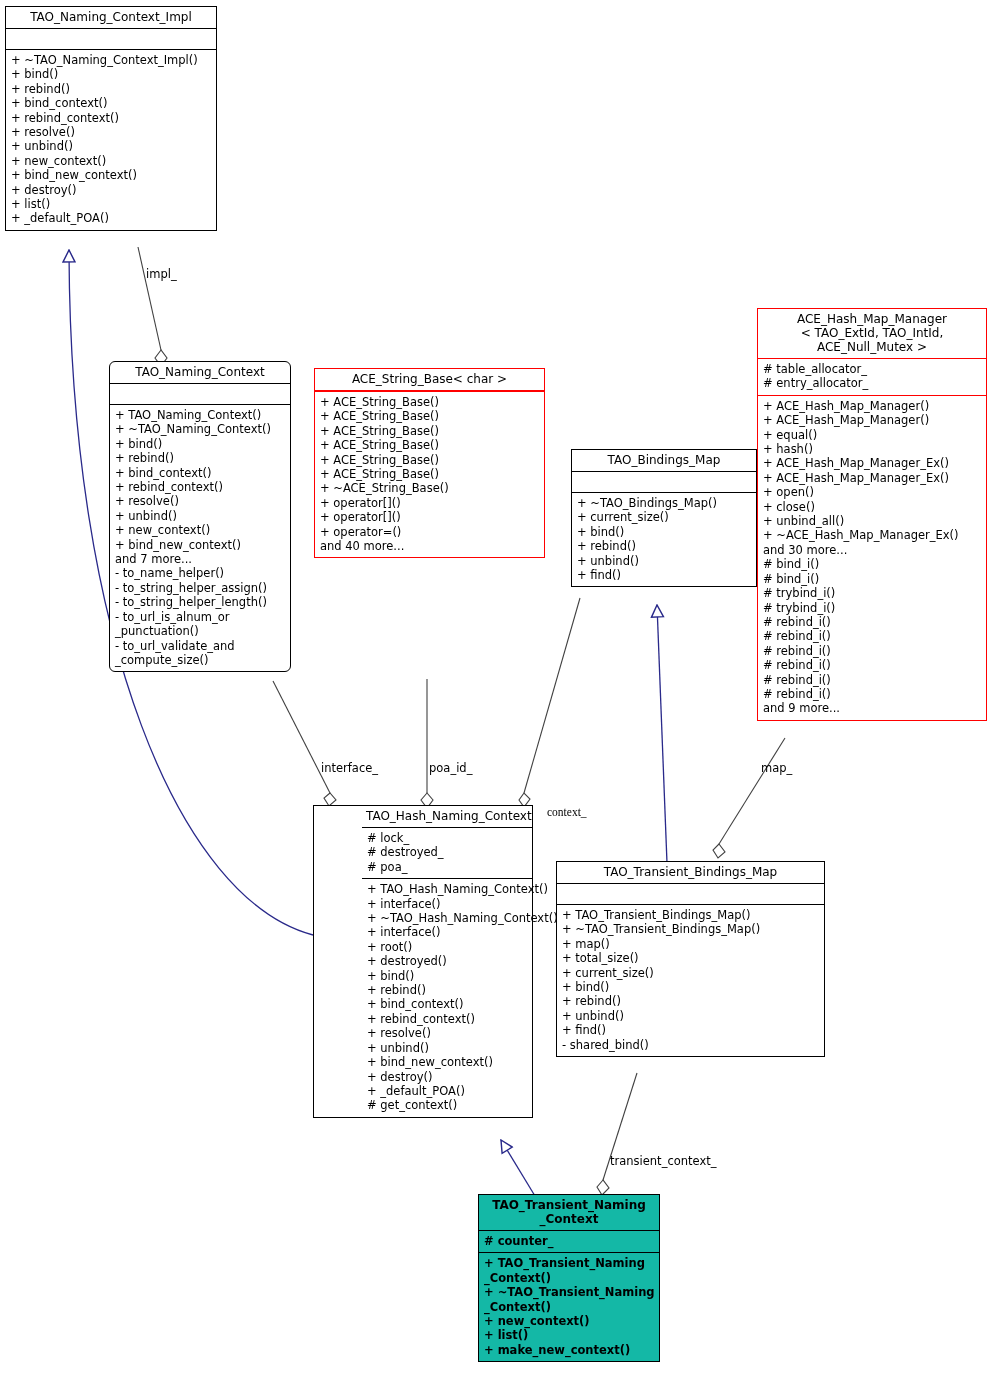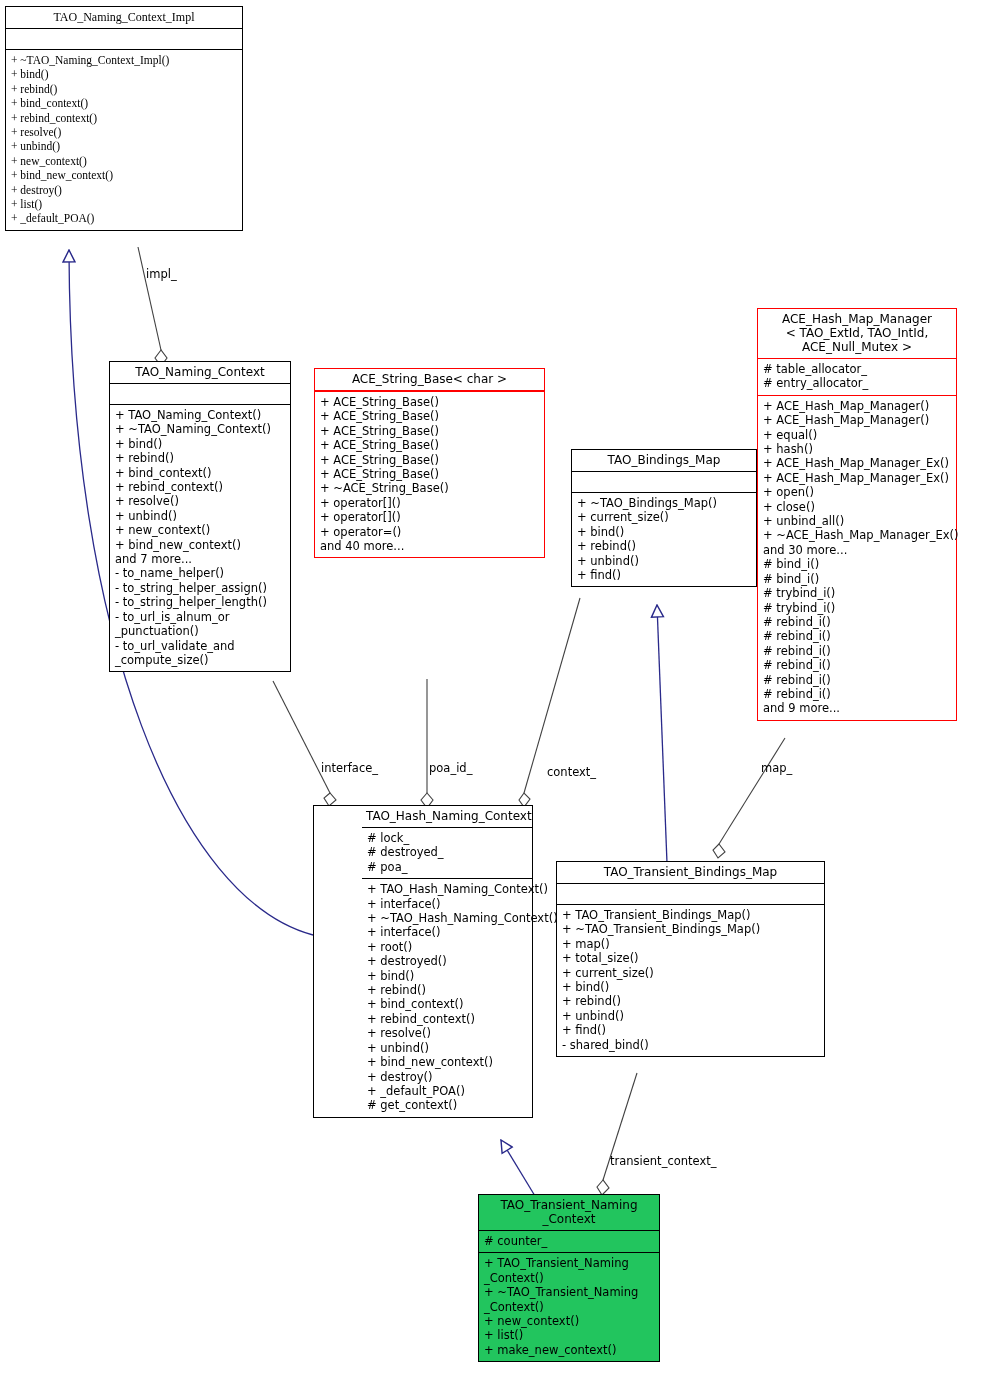--- a/index.html
+++ b/index.html
@@ -5,21 +5,21 @@
   html,body{margin:0;padding:0;background:#ffffff;}
   body{width:992px;height:1381px;position:relative;
        font-family:"DejaVu Sans","Liberation Sans",sans-serif;
        -webkit-font-smoothing:antialiased;}
   #canvas{position:absolute;left:0;top:0;width:992px;height:1381px;overflow:hidden;}
   svg#edges{position:absolute;left:0;top:0;width:992px;height:1381px;pointer-events:none;}
 
   .node{position:absolute;box-sizing:border-box;background:#ffffff;
         border:1px solid #000000;}
   .node.red{border-color:#ff0000;}
-  .node.filled{background:#22c55e;}
+  .node.filled{background:#14b8a6;font-weight:bold;}
 
   .n-title{padding:3px 4px 4px 4px;text-align:center;font-size:12px;color:#000;
            line-height:14px;white-space:pre-line;}
   .n-sep{height:0;border-top:1px solid #000;}
   .node.red .n-sep{border-top-color:#ff0000;}
   .n-attrs,.n-ops{padding:3px 5px 4px 5px;font-size:11.5px;line-height:14.4px;color:#000;}
   .n-attrs.empty{height:14px;padding:3px 5px;}
   .row{white-space:pre;}
 
   .edge-label{position:absolute;font-size:11.5px;color:#000;line-height:13px;
@@ -55,42 +55,42 @@
     <path d="M 580 598 L 524 793" fill="none" stroke="#404040" stroke-width="1.1"></path>
     <path d="M 524 793 L 519 800 L 524 807 L 530 799 z" fill="#ffffff" stroke="#404040" stroke-width="1.1"></path>
 
     <path d="M 785 738 L 719 844" fill="none" stroke="#404040" stroke-width="1.1"></path>
     <path d="M 719 844 L 713 850 L 718 858 L 725 852 z" fill="#ffffff" stroke="#404040" stroke-width="1.1"></path>
 
     <path d="M 637 1073 L 603 1180" fill="none" stroke="#404040" stroke-width="1.1"></path>
     <path d="M 603 1180 L 597 1187 L 602 1195 L 609 1188 z" fill="#ffffff" stroke="#404040" stroke-width="1.1"></path>
   </svg>
 
-  <div class="node" style="left:5px;top:6px;width:238px;font-family:Liberation Serif, serif;">
+  <div class="node" style="left:5px;top:6px;width:212px;">
     <div class="n-title">TAO_Naming_Context_Impl</div>
     <div class="n-sep"></div>
     <div class="n-attrs empty"></div>
     <div class="n-sep"></div>
     <div class="n-ops">
         <div class="row">+ ~TAO_Naming_Context_Impl()</div>
         <div class="row">+ bind()</div>
         <div class="row">+ rebind()</div>
         <div class="row">+ bind_context()</div>
         <div class="row">+ rebind_context()</div>
         <div class="row">+ resolve()</div>
         <div class="row">+ unbind()</div>
         <div class="row">+ new_context()</div>
         <div class="row">+ bind_new_context()</div>
         <div class="row">+ destroy()</div>
         <div class="row">+ list()</div>
         <div class="row">+ _default_POA()</div>
       </div>
   </div>
 
-  <div class="node" style="left:109px;top:361px;width:182px;">
+  <div class="node" style="left:109px;top:361px;width:182px;border-radius:6px;">
     <div class="n-title">TAO_Naming_Context</div>
     <div class="n-sep"></div>
     <div class="n-attrs empty"></div>
     <div class="n-sep"></div>
     <div class="n-ops">
         <div class="row">+ TAO_Naming_Context()</div>
         <div class="row">+ ~TAO_Naming_Context()</div>
         <div class="row">+ bind()</div>
         <div class="row">+ rebind()</div>
         <div class="row">+ bind_context()</div>
@@ -137,21 +137,21 @@
     <div class="n-ops">
         <div class="row">+ ~TAO_Bindings_Map()</div>
         <div class="row">+ current_size()</div>
         <div class="row">+ bind()</div>
         <div class="row">+ rebind()</div>
         <div class="row">+ unbind()</div>
         <div class="row">+ find()</div>
       </div>
   </div>
 
-  <div class="node red" style="left:757px;top:308px;width:200px;">
+  <div class="node red" style="left:757px;top:308px;width:230px;">
     <div class="n-title">ACE_Hash_Map_Manager
 &lt; TAO_ExtId, TAO_IntId,
         ACE_Null_Mutex &gt;</div>
     <div class="n-sep"></div>
     <div class="n-attrs">
         <div class="row"># table_allocator_</div>
         <div class="row"># entry_allocator_</div>
       </div>
     <div class="n-sep"></div>
     <div class="n-ops">
@@ -243,17 +243,17 @@
         <div class="row">_Context()</div>
         <div class="row">+ new_context()</div>
         <div class="row">+ list()</div>
         <div class="row">+ make_new_context()</div>
       </div>
   </div>
 
   <div class="edge-label" style="left:146px;top:268px;">impl_</div>
   <div class="edge-label" style="left:321px;top:762px;">interface_</div>
   <div class="edge-label" style="left:429px;top:762px;">poa_id_</div>
-  <div class="edge-label" style="left:547px;top:766px;">context_</div>
+  <div class="edge-label" style="left:547px;top:806px;font-family:Liberation Serif, serif;">context_</div>
   <div class="edge-label" style="left:761px;top:762px;">map_</div>
   <div class="edge-label" style="left:610px;top:1155px;">transient_context_</div>
 
 </div>
 
 </body></html>

